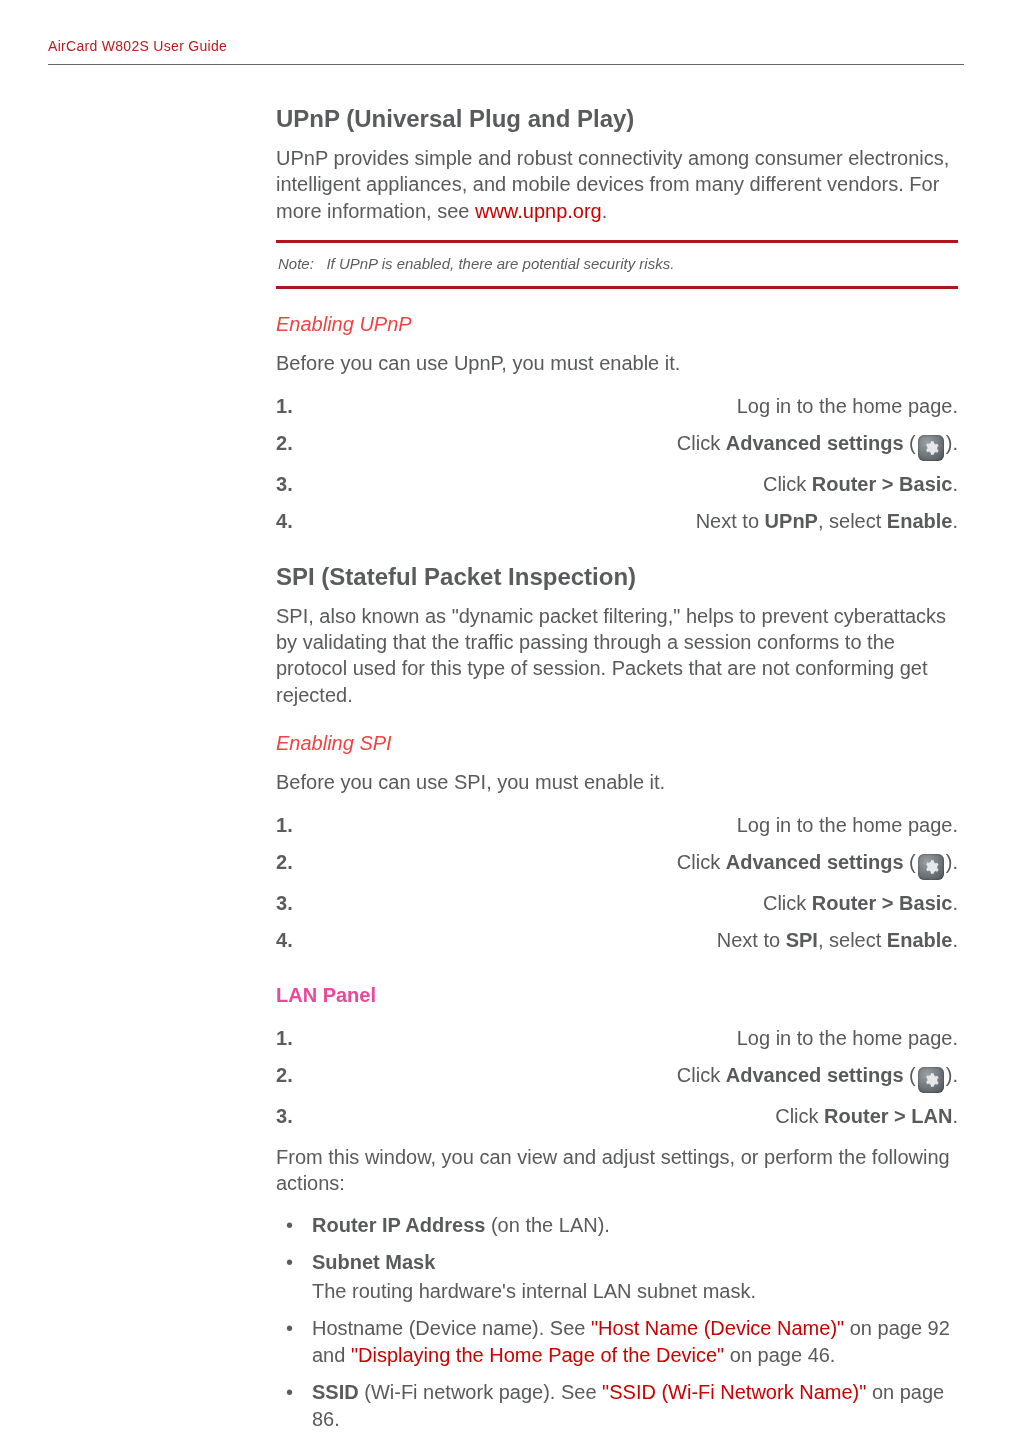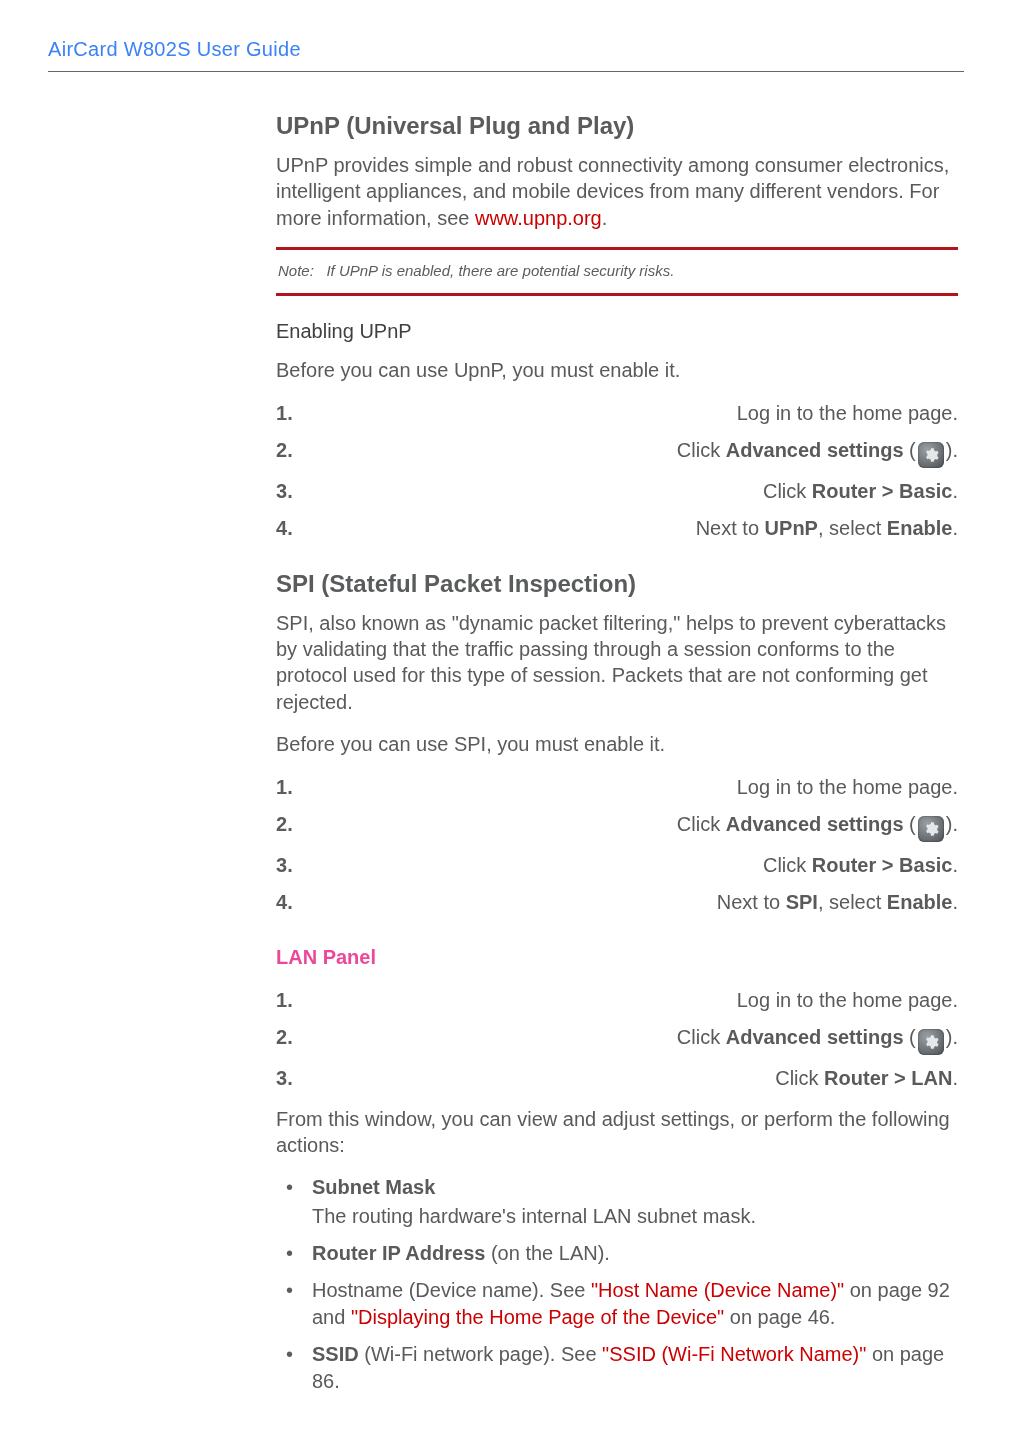--- a/index.html
+++ b/index.html
@@ -18,44 +18,45 @@
   .page {
     width: var(--page-w);
     min-height: var(--page-h);
     box-sizing: border-box;
     position: relative;
     font-family: Arial, Helvetica, sans-serif;
     color: var(--text-color);
     padding: 38px 48px 0 48px;
   }
   .running-head {
-    font-size: 20px;
+    font-size: 14px;
     letter-spacing: 0.3px;
-    color: #3b82f6;
+    color: #b91c1c;
     margin-bottom: 10px;
   }
   .top-rule {
     height: 1px;
     background: var(--rule-color);
     width: 100%;
     margin-bottom: 40px;
   }
   .content {
     margin-left: 228px;
     padding-right: 6px;
   }
   .h3 {
     font-size: 24px;
     font-weight: bold;
     color: #595b5d;
     margin: 28px 0 12px 0;
   }
   .h4 {
     font-size: 20px;
-    color: #404040;
+    font-style: italic;
+    color: #ef4444;
     margin: 24px 0 14px 0;
   }
   p.body {
     font-size: 20px;
     line-height: 1.32;
     margin: 0 0 16px 0;
   }
   .link {
     color: var(--link-color);
     text-decoration: none;
@@ -188,20 +189,21 @@
         <span>Click </span><span class="semib">Router &gt; Basic</span><span>.</span>
       </li>
       <li>
         <span>Next to </span><span class="semib">UPnP</span><span>, select </span><span class="semib">Enable</span><span>.</span>
       </li>
     </ol>
 
     <div class="h3">SPI (Stateful Packet Inspection)</div>
     <p class="body">SPI, also known as "dynamic packet filtering," helps to prevent cyberattacks by validating that the traffic passing through a session conforms to the protocol used for this type of session. Packets that are not conforming get rejected.</p>
 
+    <div class="h4">Enabling SPI</div>
     <p class="body">Before you can use SPI, you must enable it.</p>
 
     <ol class="steps">
       <li>Log in to the home page.</li>
       <li>
         <span>Click </span><span class="semib">Advanced settings</span><span> (</span><span class="icon-wrap">
             <span class="gear-icon">
               <svg width="16" height="16" viewBox="0 0 24 24">
                 <path fill="#e6e7e8" d="M12 8a4 4 0 1 0 0 8 4 4 0 0 0 0-8zm9.4 4a7.5 7.5 0 0 0-.1-1.3l2.1-1.6-2-3.5-2.5 1a7.5 7.5 0 0 0-2.2-1.3L16 2h-4l-.7 2.6a7.5 7.5 0 0 0-2.2 1.3l-2.5-1-2 3.5 2.1 1.6A7.5 7.5 0 0 0 6.6 12c0 .4 0 .9.1 1.3l-2.1 1.6 2 3.5 2.5-1c.7.6 1.4 1 2.2 1.3L12 22h4l.7-2.6c.8-.3 1.5-.7 2.2-1.3l2.5 1 2-3.5-2.1-1.6c.1-.4.1-.9.1-1.3z"></path>
               </svg>
@@ -231,27 +233,27 @@
       </li>
       <li>
         <span>Click </span><span class="semib">Router &gt; LAN</span><span>.</span>
       </li>
     </ol>
 
     <p class="body">From this window, you can view and adjust settings, or perform the following actions:</p>
 
     <ul class="bullets">
       <li>
+        <span class="semib">Router IP Address</span><span> (on the LAN).</span>
+      </li>
+      <li>
         <span class="semib">Subnet Mask</span>
         <span class="indent-desc">The routing hardware's internal LAN subnet mask.</span>
       </li>
       <li>
-        <span class="semib">Router IP Address</span><span> (on the LAN).</span>
-      </li>
-      <li>
         <span>Hostname (Device name). See </span><a class="link">"Host Name (Device Name)"</a><span> on page 92 and </span><a class="link">"Displaying the Home Page of the Device"</a><span> on page 46.</span>
       </li>
       <li>
         <span class="semib">SSID</span><span> (Wi-Fi network page). See </span><a class="link">"SSID (Wi-Fi Network Name)"</a><span> on page 86.</span>
       </li>
 
     </ul>
 
   </div>
 

